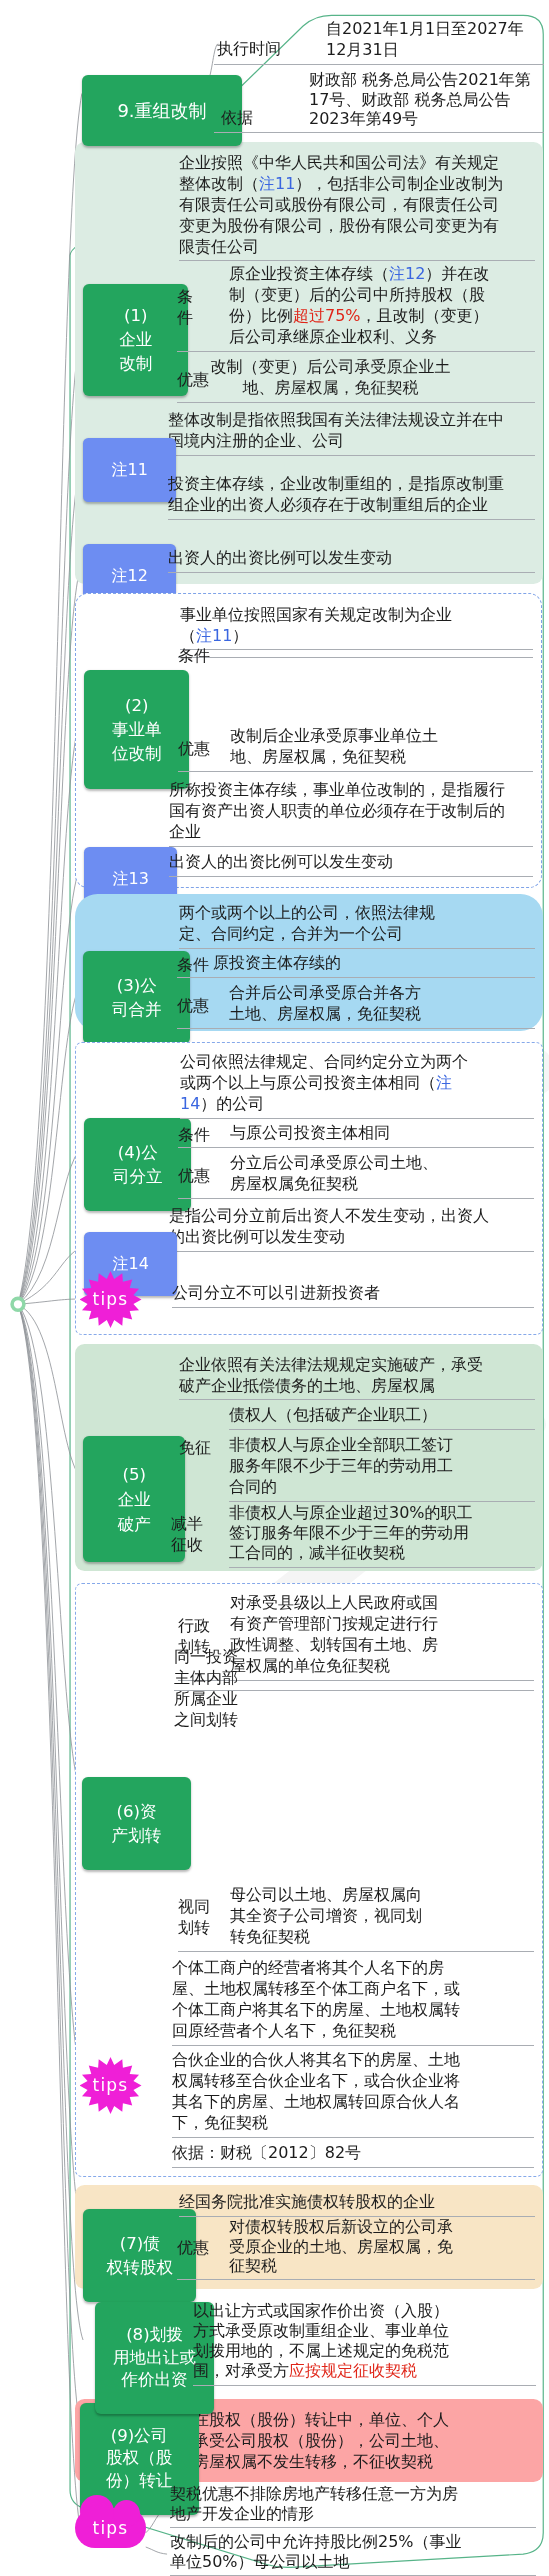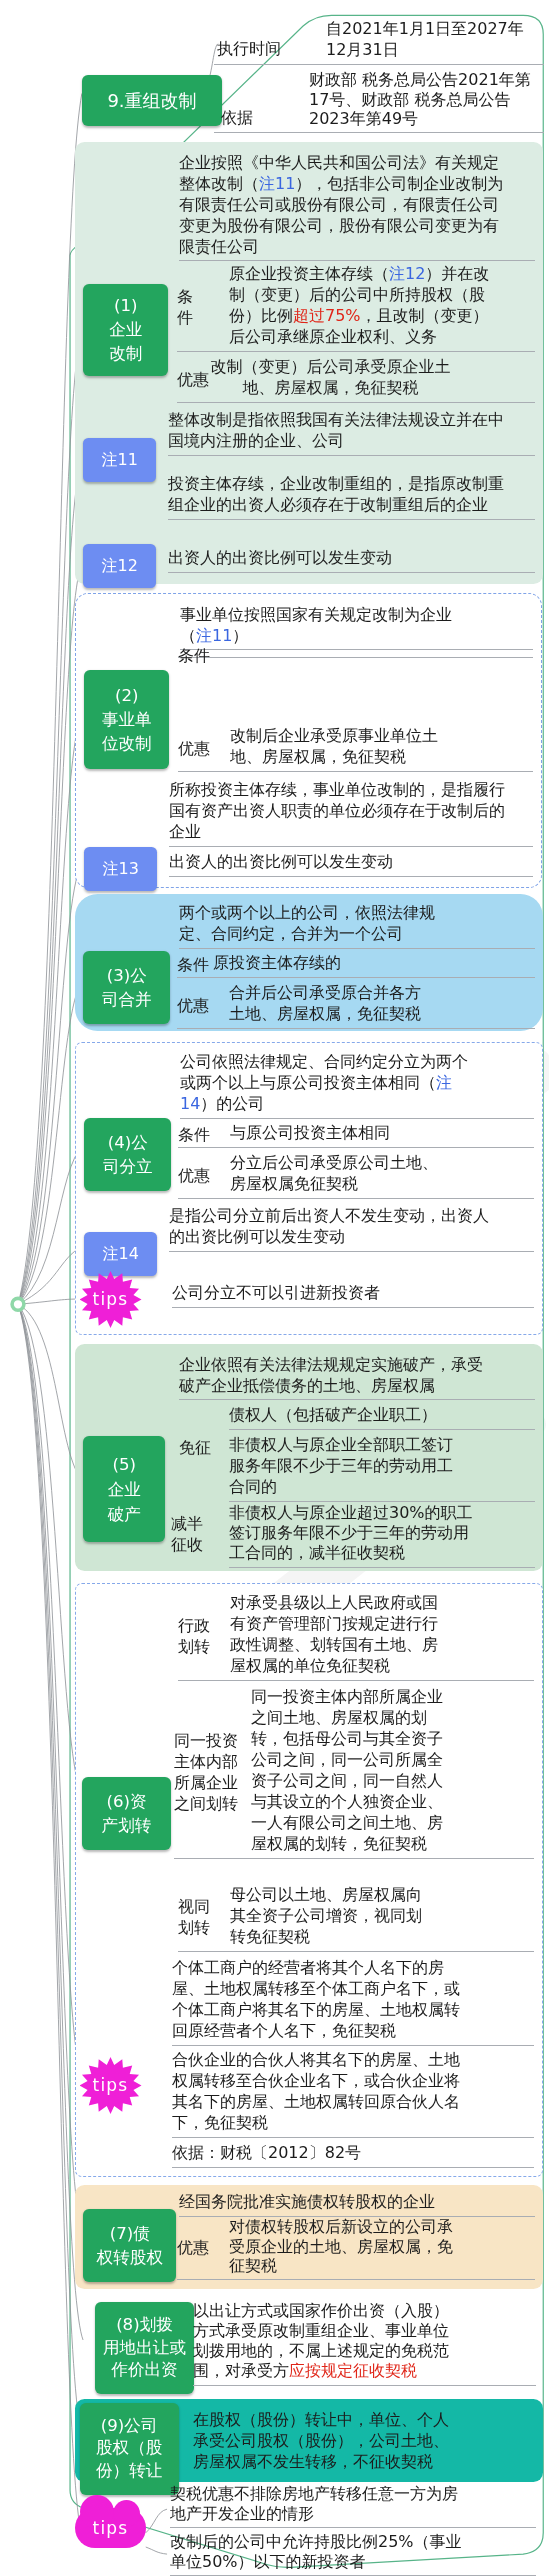--- a/index.html
+++ b/index.html
@@ -11,24 +11,24 @@
     font-family:"DejaVu Sans","Liberation Sans",sans-serif;color:#1c1c1c;font-size:16px;line-height:21px;}
   svg.overlay{position:absolute;left:0;top:0;z-index:1;}
   .wm{position:absolute;z-index:0;background:rgba(60,60,60,.05);border-radius:12px;transform:rotate(-38deg);}
   .grp{position:absolute;z-index:2;border-radius:9.5px;}
   .bx1{background:#dcece3;}
   .bx2{background:#ffffff;border:1.8px dashed var(--bd);border-radius:13px;}
   .bx3{background:#a6d9f2;border-radius:22.5px;}
   .bx4{background:#ffffff;border:1.2px dashed #86a9ea;border-radius:7px;}
   .bx5{background:#cfe6d4;}
   .bx7{background:#f8e5c5;}
-  .bx9{background:#14b8a6;}
+  .bx9{background:#fca5a5;}
   .node{position:absolute;z-index:3;background:var(--green);color:#fff;border-radius:6px;
     display:flex;align-items:center;justify-content:center;text-align:center;
-    font-size:16.6px;line-height:24px;white-space:pre-line;box-shadow:0 1.2px 2.4px rgba(0,0,0,.28);padding:8px;}
+    font-size:16.6px;line-height:24px;white-space:pre-line;box-shadow:0 1.2px 2.4px rgba(0,0,0,.28);padding:18px;}
   .nnode{background:var(--blue);font-size:16px;border-radius:5.3px;}
   .star{position:absolute;z-index:3;background:var(--mag);color:#fff;display:flex;align-items:center;justify-content:center;
     font-size:17px;letter-spacing:1.2px;
     clip-path:polygon(50% 0%,56% 14%,69% 4%,70% 19%,85% 15%,81% 30%,96% 31%,87% 42%,100% 50%,87% 58%,96% 69%,81% 70%,85% 85%,70% 81%,69% 96%,56% 86%,50% 100%,44% 86%,31% 96%,30% 81%,15% 85%,19% 70%,4% 69%,13% 58%,0% 50%,13% 42%,4% 31%,19% 30%,15% 15%,30% 19%,31% 4%,44% 14%);}
   .cloud{position:absolute;z-index:3;background:var(--mag);color:#fff;border-radius:20px;
     display:flex;align-items:center;justify-content:center;font-size:17px;letter-spacing:1.2px;}
   .cloud::before{content:"";position:absolute;width:34px;height:34px;border-radius:50%;background:var(--mag);top:-13px;left:4.7px;}
   .cloud::after{content:"";position:absolute;width:27px;height:27px;border-radius:50%;background:var(--mag);top:-8.3px;right:6px;}
   .cloud span{position:relative;z-index:1;}
   .row{position:absolute;z-index:3;border-bottom:1.2px solid var(--ul);padding-bottom:3.5px;}
@@ -246,21 +246,20 @@
     <div class="row" style="left:102px;top:8.3px;right:8.3px;">
       <span class="lab">行政
 划转</span>
       <p class="txt" style="margin-left:52px;max-width:216px;">对承受县级以上人民政府或国有资产管理部门按规定进行行政性调整、划转国有土地、房屋权属的单位免征契税</p>
     </div>
     <div class="row" style="left:98px;top:102px;right:8.3px;">
       <span class="lab" style="width:66px;">同一投资
 主体内部
 所属企业
 之间划转</span>
-      <p class="txt" style="margin-left:77px;max-width:198px;">同一投资主体内部所属企业之间土地、房屋权属的划转，包括母公司与其全资子公司之间，同一公司所属全资子公司之间，同一自然人与其设立的个人独资企业、一人有限公司之间土地、房屋权属的划转，免征契税</p>
     </div>
     <div class="row" style="left:102px;top:300px;right:8.3px;">
       <span class="lab">视同
 划转</span>
       <p class="txt" style="margin-left:52px;max-width:201px;">母公司以土地、房屋权属向其全资子公司增资，视同划转免征契税</p>
     </div>
     <div class="star" style="left:3.5px;top:473px;width:62px;height:57px;">
         <span>tips</span>
       </div>
     <div class="row" style="left:96px;top:373px;right:8.3px;">
@@ -300,17 +299,17 @@
     <p class="txt" style="position:absolute;left:118px;top:9.5px;max-width:269px;margin:0;">在股权（股份）转让中，单位、个人承受公司股权（股份），公司土地、房屋权属不发生转移，不征收契税</p>
   </div>
 
   <div class="cloud" style="left:75px;top:2508px;width:71px;height:40px;">
       <span>tips</span>
     </div>
   <div class="row" style="left:170px;top:2484px;right:14px;line-height:19.5px;z-index:3;">
     <p class="txt" style="max-width:302px;">契税优惠不排除房地产转移任意一方为房地产开发企业的情形</p>
   </div>
   <div class="row" style="left:170px;top:2532px;right:14px;line-height:19.5px;z-index:3;">
-    <p class="txt" style="max-width:302px;">改制后的公司中允许持股比例25%（事业单位50%）以下的新投资者</p>
+    <p class="txt" style="max-width:302px;">改制后的公司中允许持股比例25%（事业单位50%）母公司以土地</p>
   </div>
 
 </div>
 
 
 </body></html>

